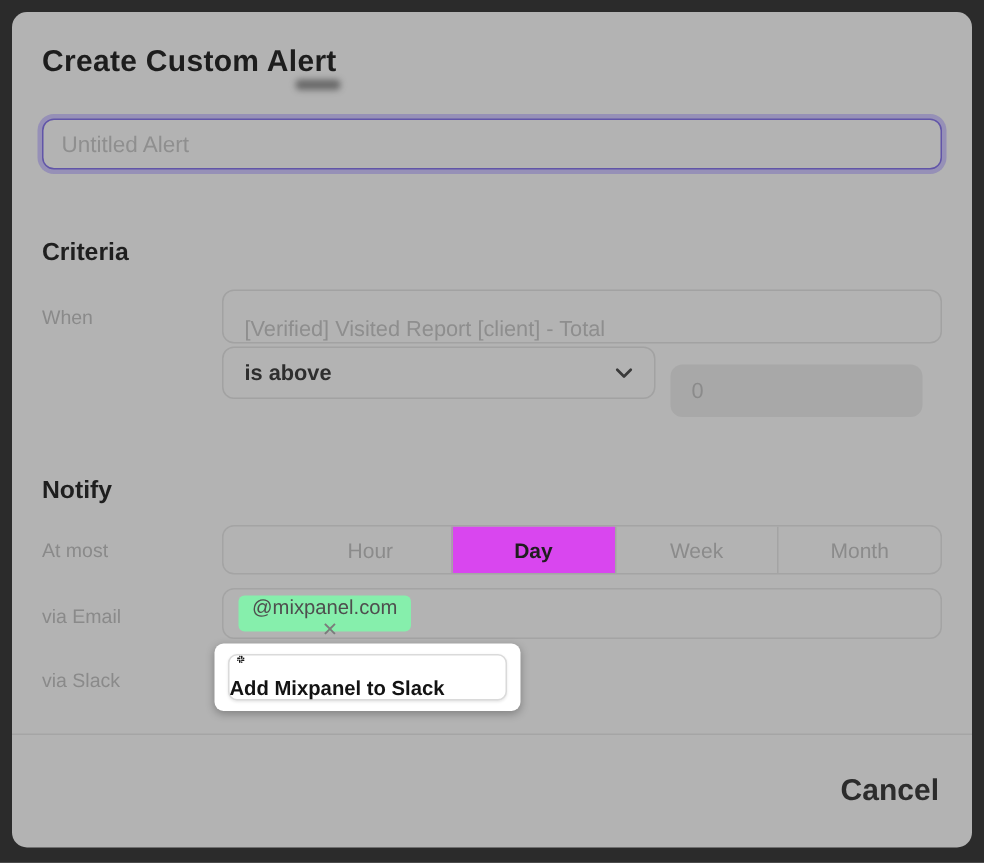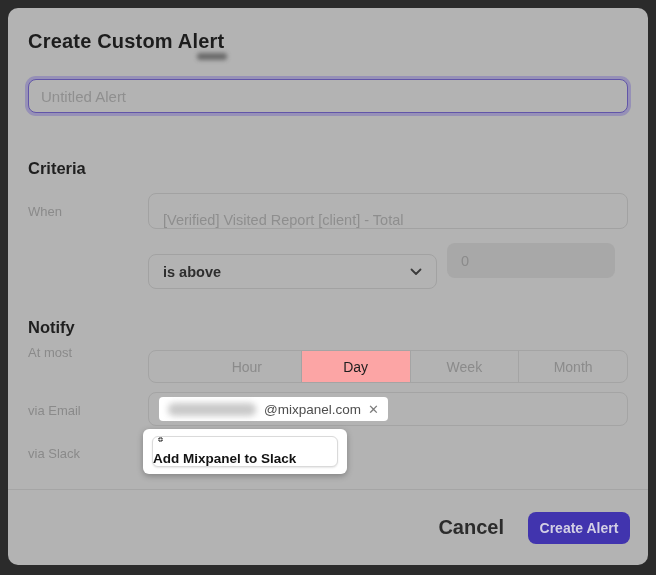--- a/index.html
+++ b/index.html
@@ -49,21 +49,21 @@
     font-size: 13px; color: #8a8a8a;
   }
   .metric-input {
     position: absolute; left: 140px; top: 185px;
     width: 480px; height: 36px;
     border: 1px solid #a2a2a2; border-radius: 8px;
     display: flex; align-items: flex-end; padding-left: 14px;
     font-size: 14.5px; color: #8e8e8e;
   }
   .operator-select {
-    position: absolute; left: 140px; top: 246px;
+    position: absolute; left: 140px; top: 223px;
     width: 289px; height: 35px;
     border: 1px solid #a2a2a2; border-radius: 8px;
     display: flex; align-items: center; justify-content: space-between;
     padding: 0 14px;
     font-size: 14.5px; font-weight: 600; color: #2e2e2e;
     cursor: pointer;
   }
   .threshold-input {
     position: absolute; left: 439px; top: 235px;
     width: 168px; height: 35px;
@@ -80,35 +80,36 @@
   }
   .segment {
     flex: 1;
     display: flex; align-items: center; justify-content: center;
     font-size: 14px; color: #8b8b8b;
     border-left: 1px solid #a4a4a4;
     cursor: pointer;
   }
   .segment:first-child { border-left: none; }
   .segment.selected {
-    background: #fca5a5;
-    color: #1e1e1e; font-weight: 400;
+    background: #d946ef;
+    color: #1e1e1e; font-weight: 700;
   }
   .email-box {
     position: absolute; left: 140px; top: 384px;
     width: 480px; height: 34px;
     border: 1px solid #a4a4a4; border-radius: 8px;
     display: flex; align-items: center; padding-left: 10px;
   }
   .email-chip {
     height: 24px;
-    background: #ffffff;
+    background: #86efac;
     border-radius: 4px;
     display: flex; align-items: center;
     padding: 0 9px;
+    flex-direction: column;
   }
   .email-redacted {
     width: 88px; height: 13px;
     background: #c9c9c9;
     border-radius: 6px;
     filter: blur(3px);
     margin-right: 8px;
   }
   .email-domain { font-size: 13.5px; color: #4e4e4e; }
   .chip-remove {
@@ -190,21 +191,21 @@
     <svg class="chevron-icon" width="12" height="8" viewBox="0 0 12 8">
       <polyline points="1.5,1.5 6,6 10.5,1.5" fill="none" stroke="#3a3a3a" stroke-width="1.8" stroke-linecap="round" stroke-linejoin="round"></polyline>
     </svg>
   </div>
   <div class="threshold-input">
     <span>0</span>
   </div>
 
   <div class="section-heading" style="top:310px">Notify</div>
 
-  <div class="row-label" style="top:337px">At most</div>
+  <div class="row-label" style="top:351px">At most</div>
   <div class="segmented">
     <div class="segment">Hour</div>
     <div class="segment selected">Day</div>
     <div class="segment">Week</div>
     <div class="segment">Month</div>
   </div>
 
   <div class="row-label" style="top:395px">via Email</div>
   <div class="email-box">
     <div class="email-chip">
@@ -225,16 +226,15 @@
           <path d="M77.6 97c7.1 0 12.9 5.8 12.9 12.9s-5.8 12.9-12.9 12.9-12.9-5.8-12.9-12.9V97h12.9zm0-6.5c-7.1 0-12.9-5.8-12.9-12.9s5.8-12.9 12.9-12.9h32.3c7.1 0 12.9 5.8 12.9 12.9s-5.8 12.9-12.9 12.9H77.6z"></path>
         </g>
       </svg>
       <span>Add Mixpanel to Slack</span>
     </div>
   </div>
 
   <div class="footer-divider"></div>
   <div class="footer">
     <button class="cancel-button">Cancel</button>
-    <button class="create-button">Create Alert</button>
   </div>
 
 </div>
 
 </body></html>

